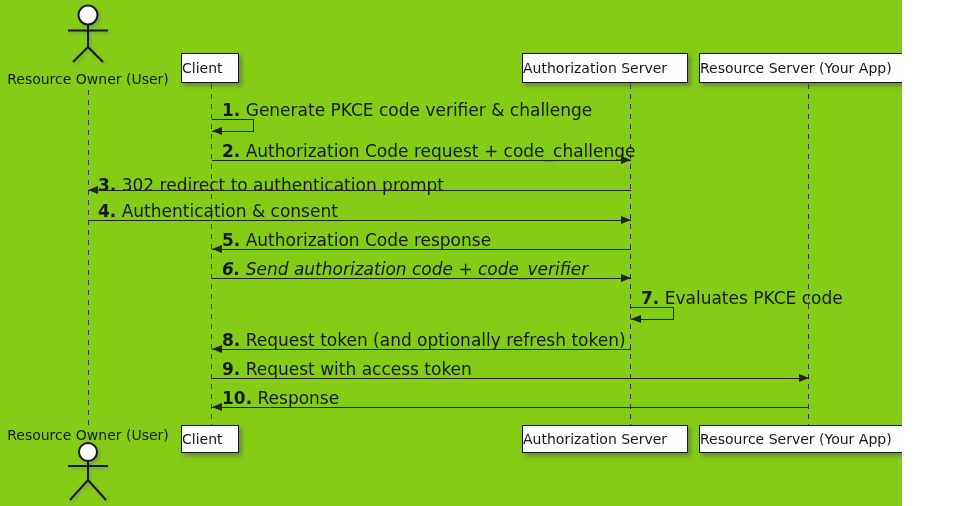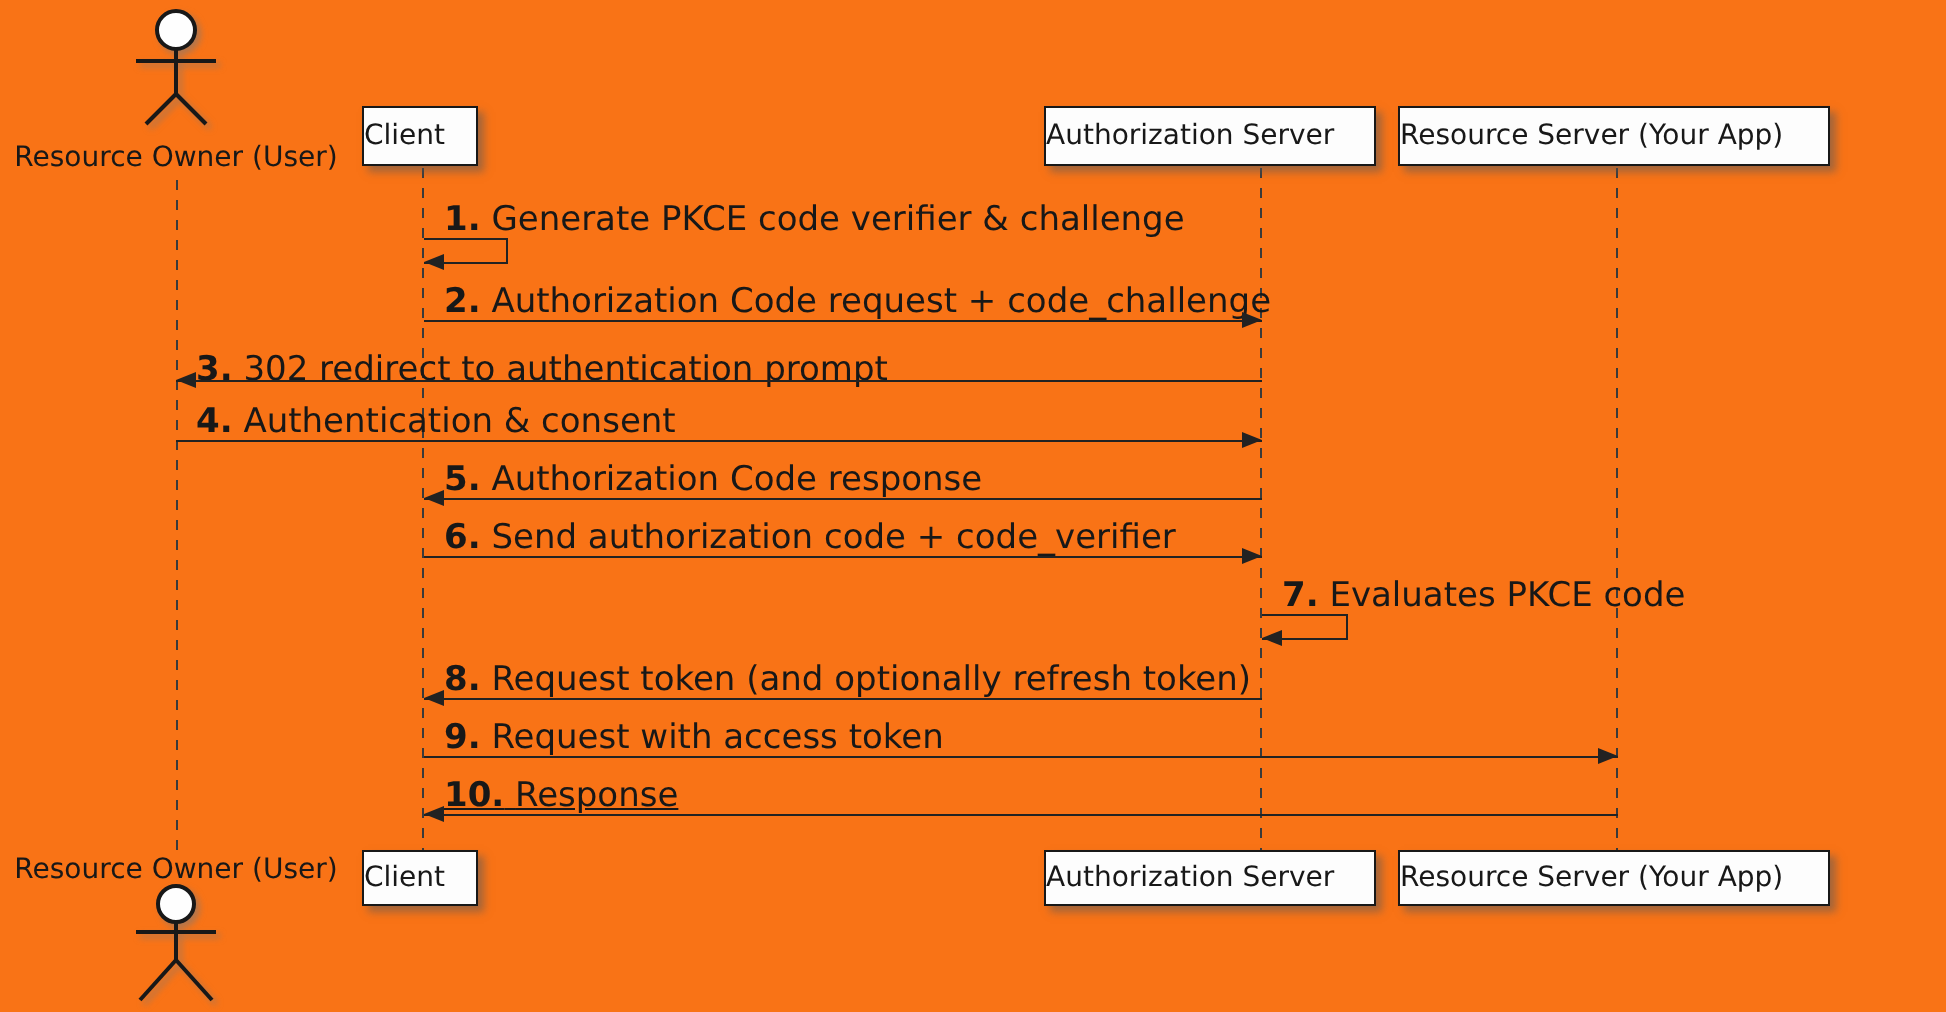--- a/index.html
+++ b/index.html
@@ -1,17 +1,17 @@
 <!DOCTYPE html>
 <html><head>
 <meta charset="utf-8">
 <style>
   html,body{margin:0;padding:0;background:#ffffff;}
   #canvas{
-    position:relative;width:973px;height:506px;background:#f97316;overflow:hidden;
+    position:relative;width:902px;height:506px;background:#84cc16;overflow:hidden;
     font-family:"DejaVu Sans","Liberation Sans",sans-serif;color:#181818;
   }
   .lifeline{
     position:absolute;width:1px;
     background:repeating-linear-gradient(to bottom,#3a3a3a 0 5px,transparent 5px 10px);
   }
   .pbox{
     position:absolute;box-sizing:border-box;
     background:#fdfdfd;border:1.5px solid #181818;
     box-shadow:3px 3px 4px rgba(90,90,90,0.55);
@@ -99,21 +99,21 @@
   <div class="msg-line" style="left:88px;top:220px;width:543px;"></div>
   <div class="arrow-right" style="left:621px;top:216px;"></div>
 
   <div class="msg-label" style="left:222px;top:233px;">
     <span class="num">5.</span>
     <span>Authorization Code response</span>
   </div>
   <div class="msg-line" style="left:212px;top:249px;width:419px;"></div>
   <div class="arrow-left" style="left:212px;top:245px;"></div>
 
-  <div class="msg-label" style="left:222px;top:262px;">
+  <div class="msg-label" style="left:222px;top:262px;font-style:italic;">
     <span class="num">6.</span>
     <span>Send authorization code + code_verifier</span>
   </div>
   <div class="msg-line" style="left:212px;top:278px;width:419px;"></div>
   <div class="arrow-right" style="left:621px;top:274px;"></div>
 
   <div class="msg-label" style="left:641px;top:291px;">
     <span class="num">7.</span>
     <span>Evaluates PKCE code</span>
   </div>
@@ -127,21 +127,21 @@
   <div class="msg-line" style="left:212px;top:349px;width:419px;"></div>
   <div class="arrow-left" style="left:212px;top:345px;"></div>
 
   <div class="msg-label" style="left:222px;top:362px;">
     <span class="num">9.</span>
     <span>Request with access token</span>
   </div>
   <div class="msg-line" style="left:212px;top:378px;width:597px;"></div>
   <div class="arrow-right" style="left:799px;top:374px;"></div>
 
-  <div class="msg-label" style="left:222px;top:391px;text-decoration:underline;">
+  <div class="msg-label" style="left:222px;top:391px;">
     <span class="num">10.</span>
     <span>Response</span>
   </div>
   <div class="msg-line" style="left:212px;top:407px;width:597px;"></div>
   <div class="arrow-left" style="left:212px;top:403px;"></div>
 
   <div class="actor-label" style="left:3px;top:427px;width:170px;">Resource Owner (User)</div>
   <div class="pbox" style="left:181px;top:425px;width:58px;height:28px;">
     <span>Client</span>
   </div>

